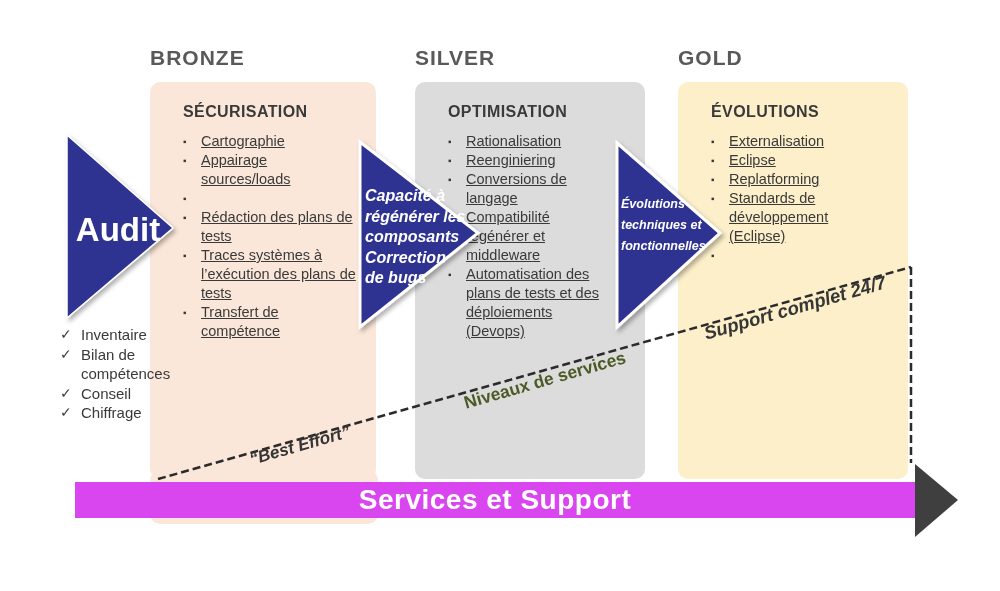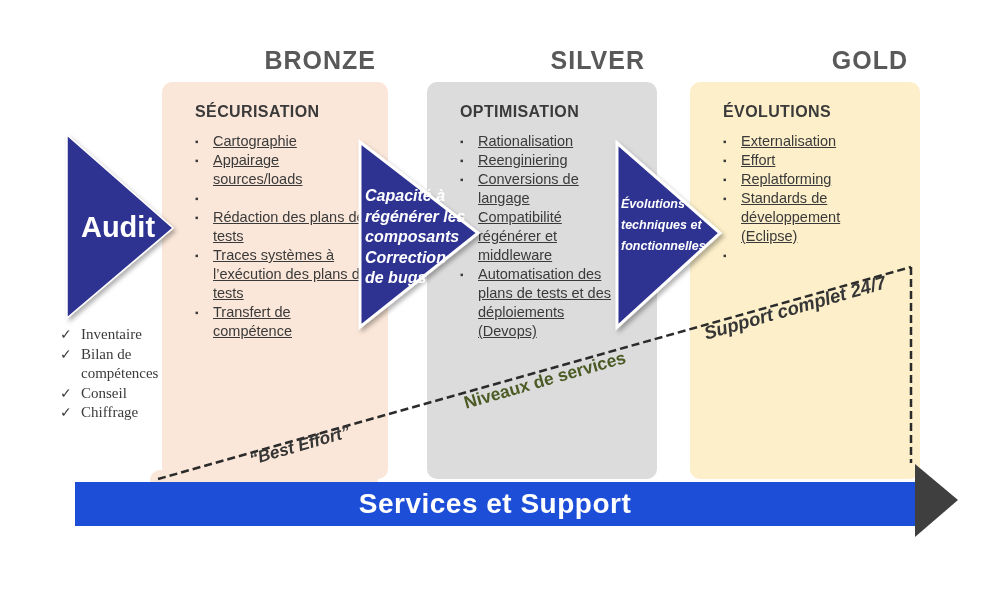--- a/index.html
+++ b/index.html
@@ -1,61 +1,61 @@
 <!DOCTYPE html>
 <html><head>
 <meta charset="utf-8">
 <style>
   html,body{margin:0;padding:0;background:#ffffff;}
   .canvas{
     position:relative;width:1000px;height:591px;background:#ffffff;
     font-family:"Liberation Sans", sans-serif;overflow:hidden;color:#3F3F3F;
   }
   
-  .tier-label{position:absolute;top:46px;text-align:right;font-size:25px;font-weight:bold;
+  .tier-label{position:absolute;top:46px;text-align:left;font-size:21px;font-weight:bold;
     color:#595959;letter-spacing:1px;}
   #tier-label-bronze{left:150px;width:226px;}
   #tier-label-silver{left:415px;width:230px;}
   #tier-label-gold{left:678px;width:230px;}
   
   .panel{position:absolute;top:82px;height:397px;border-radius:10px;box-sizing:border-box;
-    padding:21px 8px 0 33px;margin-left:12px;}
+    padding:21px 8px 0 33px;}
   #panel-bronze{left:150px;width:226px;background:#FBE7D9;}
   #panel-silver{left:415px;width:230px;background:#DCDCDC;}
   #panel-gold{left:678px;width:230px;background:#FCEFC9;}
   .panel-title{font-size:16px;font-weight:bold;color:#3A3A3A;letter-spacing:0.4px;margin:0 0 11px 0;}
   .bullet-list{margin:0;padding:0;list-style:none;}
   .bullet-item{display:flex;align-items:flex-start;font-size:14.5px;line-height:19px;color:#3A3A3A;}
   .bullet-glyph{flex:0 0 18px;width:18px;font-size:10px;line-height:19px;}
   .bullet-text{white-space:pre-line;text-decoration:underline;}
   
   .under-strip{position:absolute;left:150px;top:470px;width:228px;height:54px;background:#FBE7D9;
     border-radius:10px;}
   
   .overlay-svg{position:absolute;left:0;top:0;pointer-events:none;}
   
   .audit-label{position:absolute;left:66px;top:211px;width:104px;text-align:center;
-    color:#ffffff;font-size:29px;font-weight:bold;}
+    color:#ffffff;font-size:33px;font-weight:bold;}
   
   .connector-label{position:absolute;color:#ffffff;font-weight:bold;font-style:italic;
     white-space:pre-line;}
   #connector-label-1{left:365px;top:186px;font-size:16px;line-height:20.5px;}
   #connector-label-2{left:621px;top:194px;font-size:12.5px;line-height:21px;}
   
   .checklist{position:absolute;left:60px;top:325px;}
   .check-item{display:flex;align-items:flex-start;font-size:15px;line-height:19.5px;color:#3A3A3A;}
   .check-glyph{flex:0 0 21px;width:21px;font-size:14px;line-height:19.5px;}
-  .check-text{white-space:pre-line;font-family:Liberation Serif, serif;}
+  .check-text{white-space:pre-line;}
   
   .axis-label{position:absolute;font-weight:bold;text-align:center;transform:rotate(-16deg);}
   #axis-label-best{left:233px;top:436px;width:134px;font-size:17px;font-style:italic;color:#363636;}
   #axis-label-mid{left:456px;top:370px;width:178px;font-size:17.5px;color:#4C5B25;}
   #axis-label-top{left:690px;top:297px;width:210px;font-size:18.5px;font-style:italic;color:#363636;}
   
-  .bottom-bar{position:absolute;left:75px;top:482px;width:840px;height:44px;background:#1d4ed8;
+  .bottom-bar{position:absolute;left:75px;top:482px;width:840px;height:36px;background:#d946ef;
     display:flex;align-items:center;justify-content:center;}
   .bottom-bar-label{color:#ffffff;font-size:28px;font-weight:bold;letter-spacing:0.5px;}
 </style>
 </head>
 <body>
 
 <div class="canvas">
 
   <div class="tier-label" id="tier-label-bronze">BRONZE</div>
   <div class="tier-label" id="tier-label-silver">SILVER</div>
@@ -131,21 +131,21 @@
 
   <div class="panel" id="panel-gold">
     <div class="panel-title">ÉVOLUTIONS</div>
     <ul class="bullet-list">
       <li class="bullet-item">
           <span class="bullet-glyph">▪</span>
           <span class="bullet-text">Externalisation</span>
         </li>
       <li class="bullet-item">
           <span class="bullet-glyph">▪</span>
-          <span class="bullet-text">Effort</span>
+          <span class="bullet-text">Eclipse</span>
         </li>
       <li class="bullet-item">
           <span class="bullet-glyph">▪</span>
           <span class="bullet-text">Replatforming</span>
         </li>
       <li class="bullet-item">
           <span class="bullet-glyph">▪</span>
           <span class="bullet-text">Standards de
 développement
 (Eclipse)</span>

